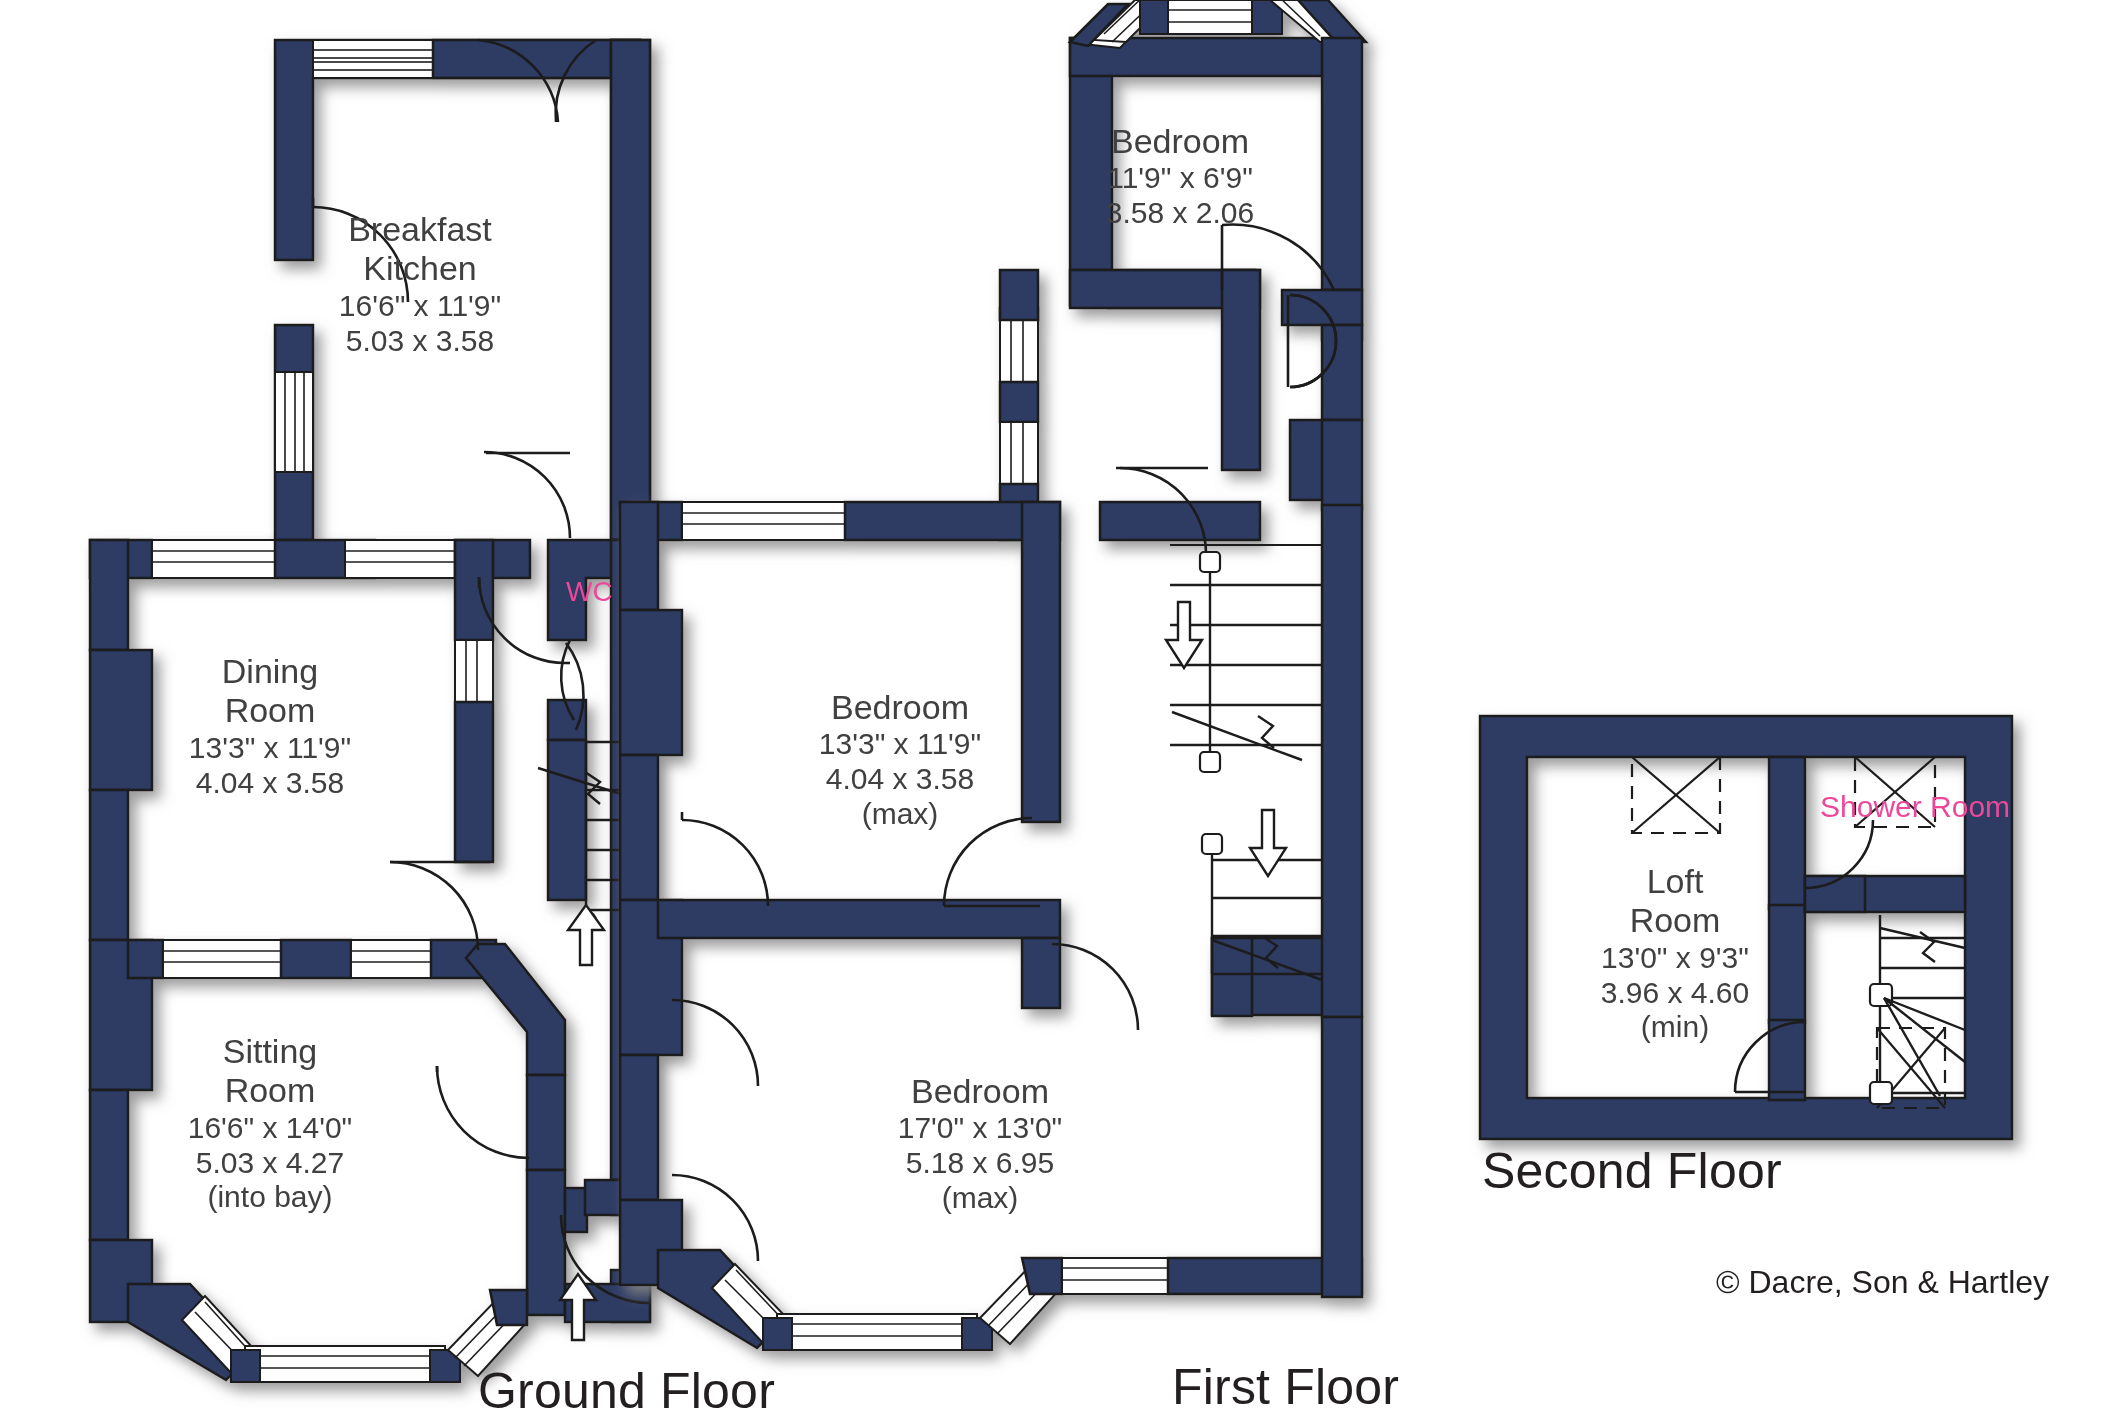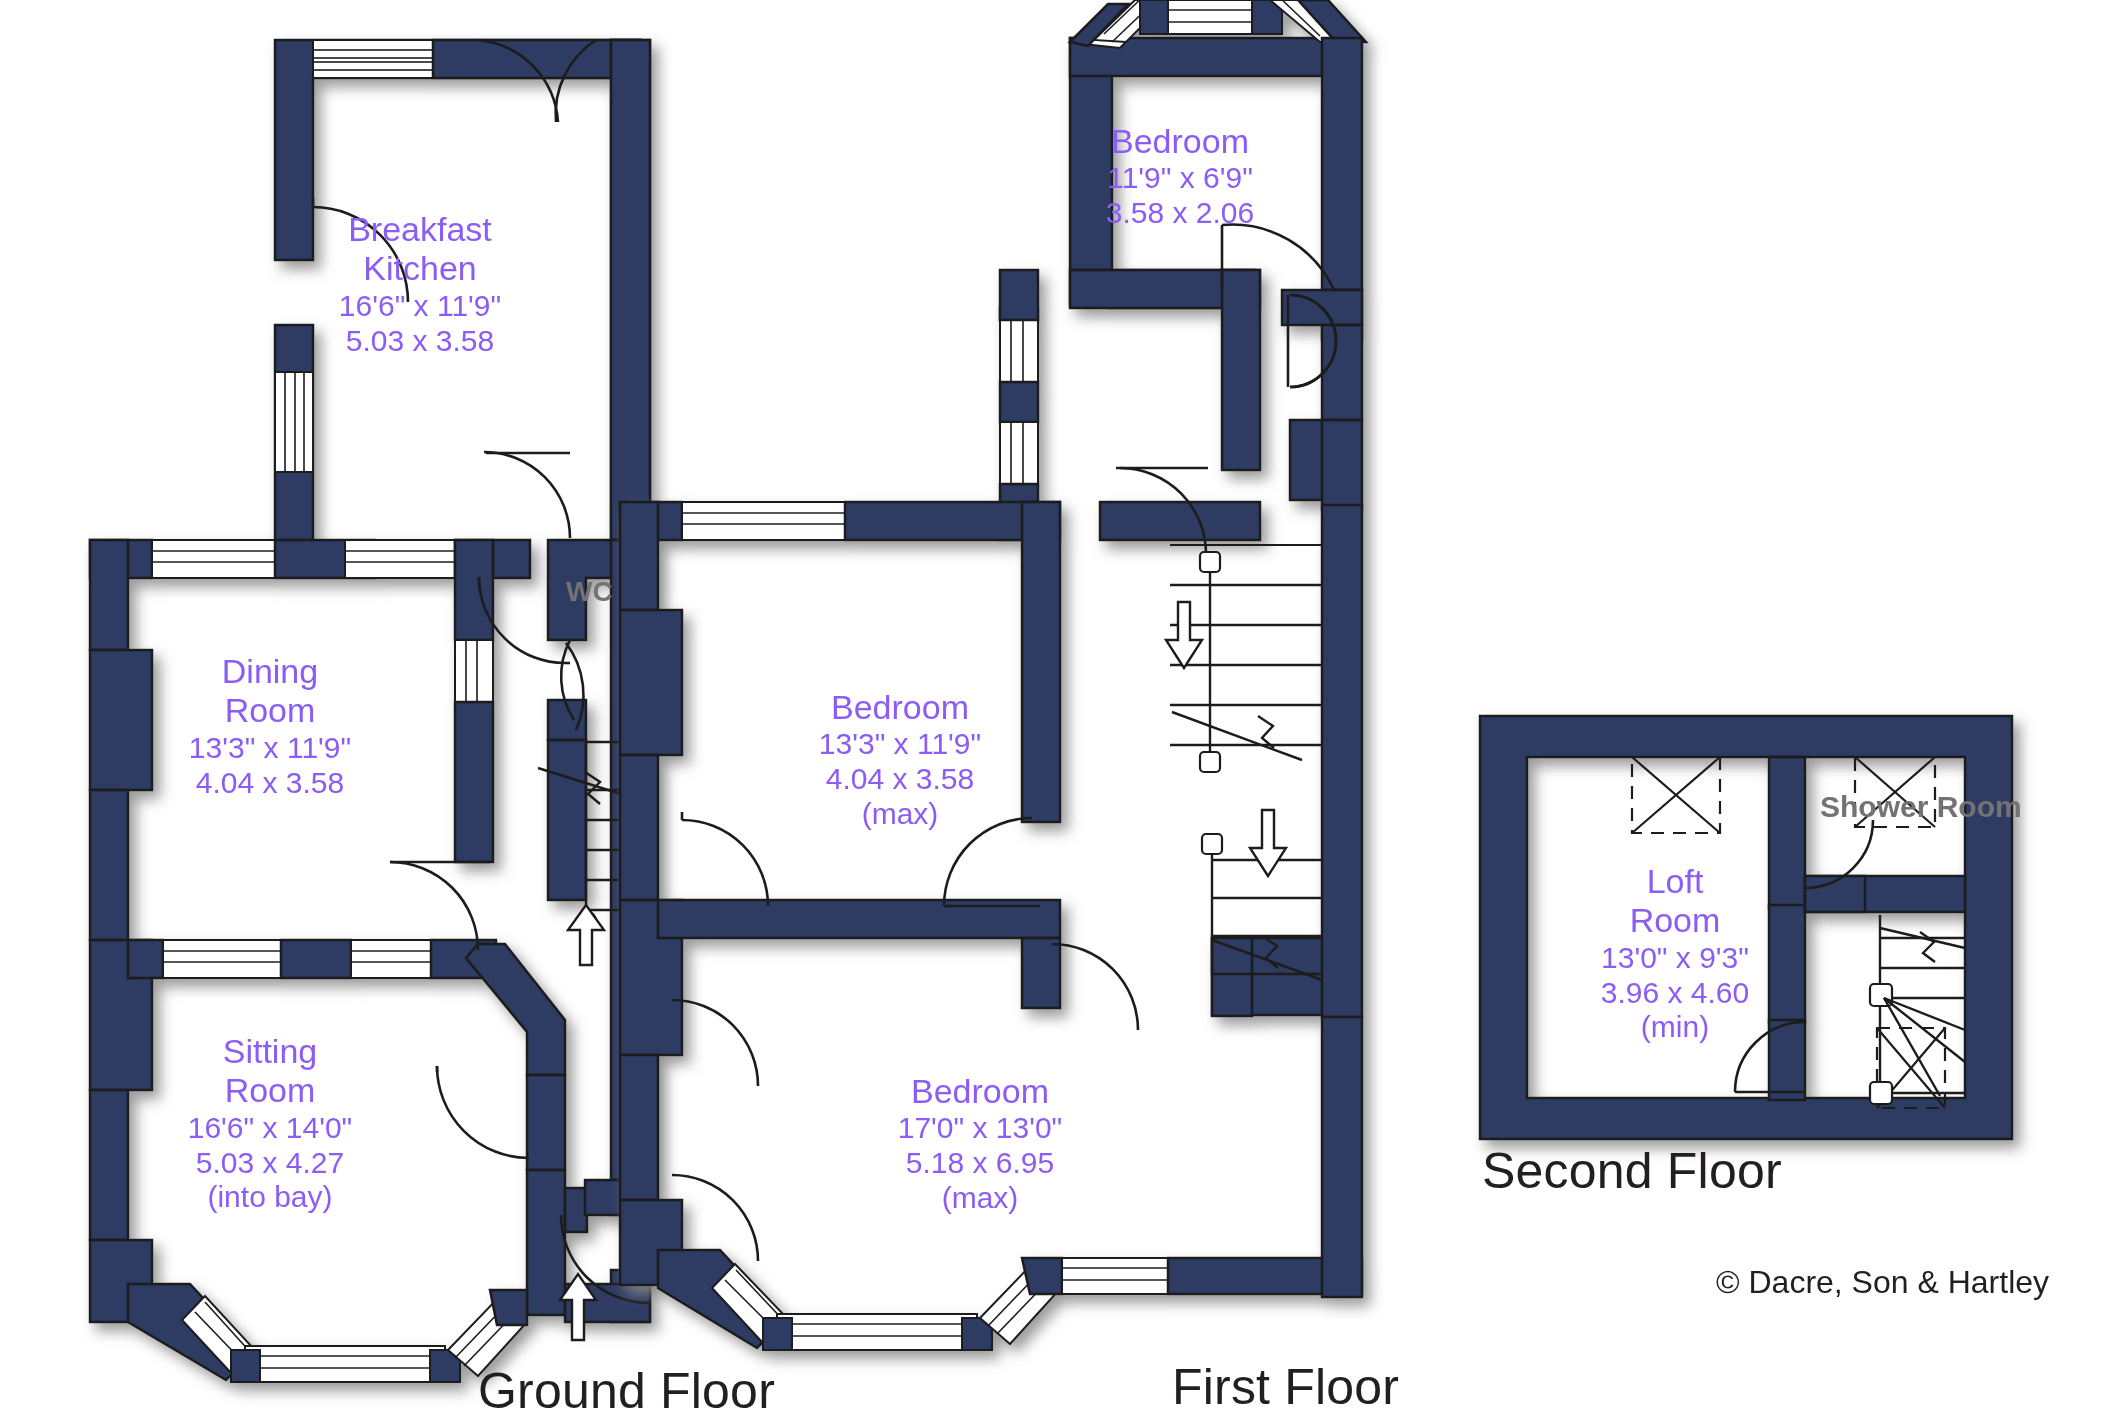--- a/index.html
+++ b/index.html
@@ -30,43 +30,42 @@
     position: absolute;
     font-size: 50px;
     color: #231f20;
     font-family: "Liberation Sans", sans-serif;
     white-space: nowrap;
     letter-spacing: 0.2px;
   }
   .room-label {
     position: absolute;
     text-align: center;
-    color: #8b5cf6;
+    color: #404040;
     font-family: "Liberation Sans", sans-serif;
     line-height: 1.16;
     white-space: nowrap;
   }
   .room-name {
     font-size: 34px;
     display: block;
   }
   .room-dim {
     font-size: 30px;
     display: block;
   }
   .room-note {
     font-size: 30px;
     display: block;
   }
   .small-label {
     position: absolute;
     font-size: 28px;
-    color: #737373;
+    color: #ec4899;
     white-space: nowrap;
-    font-weight: bold;
   }
   .copyright {
     position: absolute;
     font-size: 32px;
     color: #231f20;
     white-space: nowrap;
   }
 </style>
 </head>
 <body>

